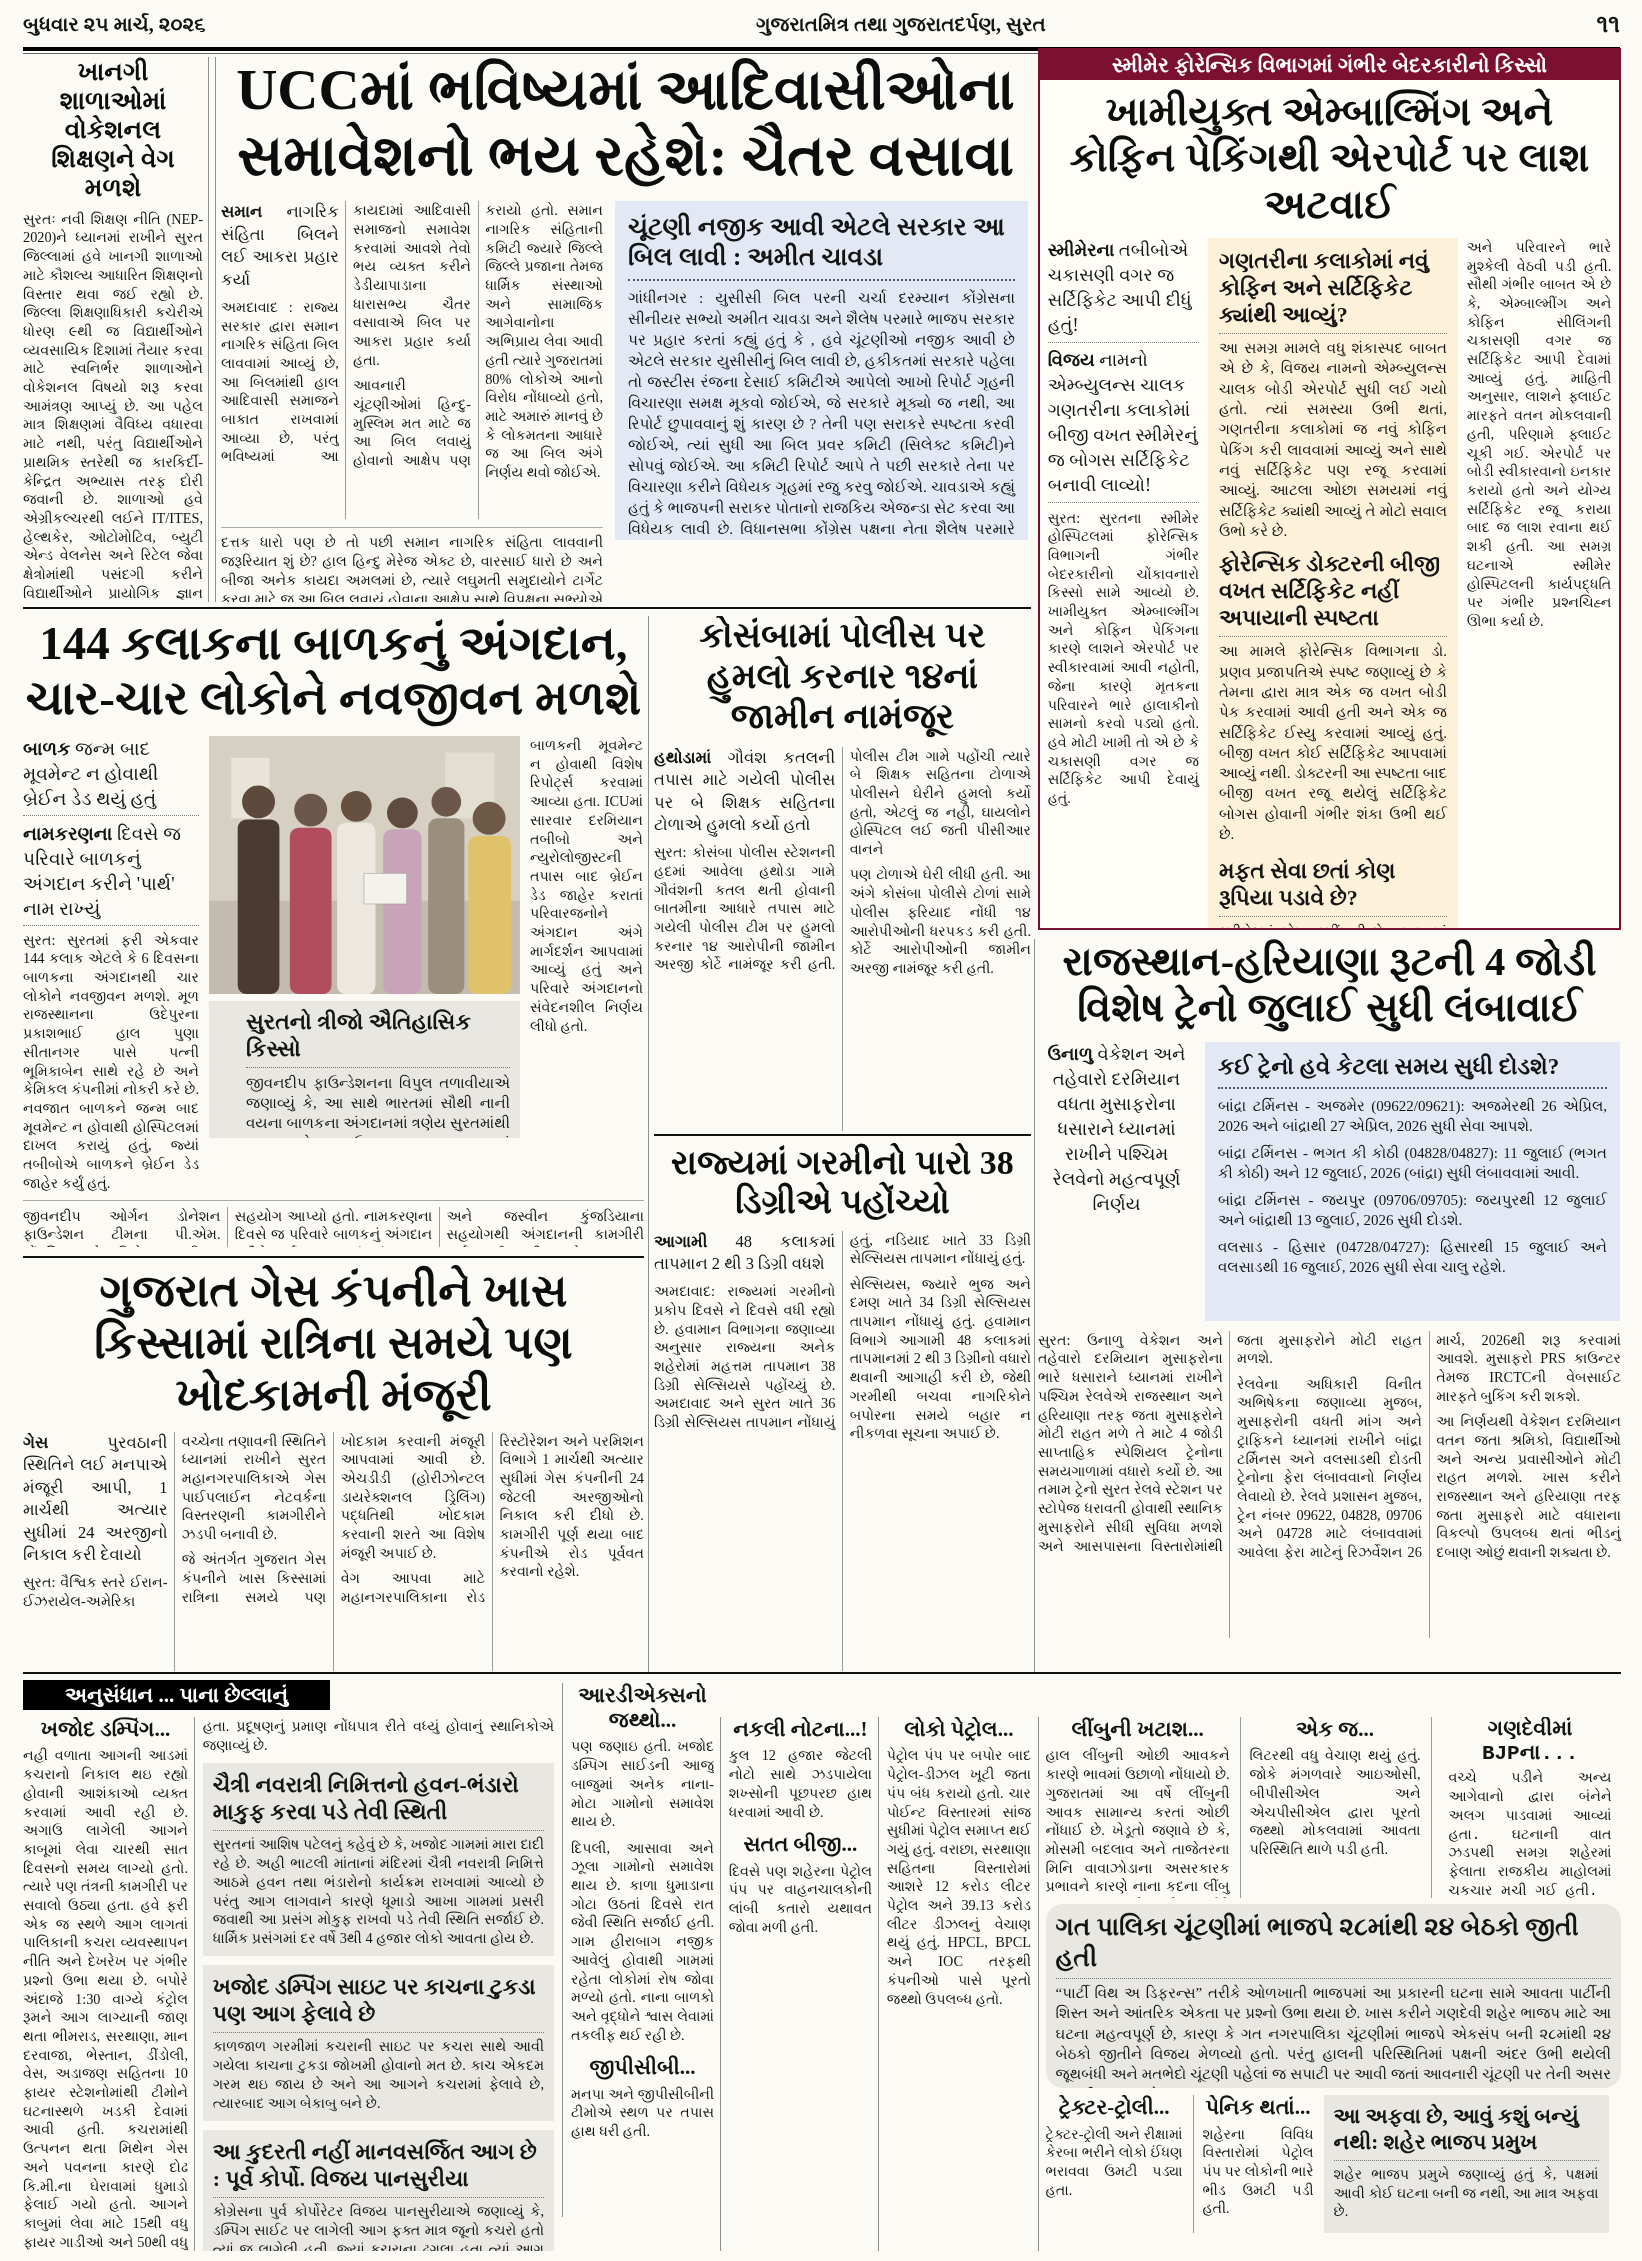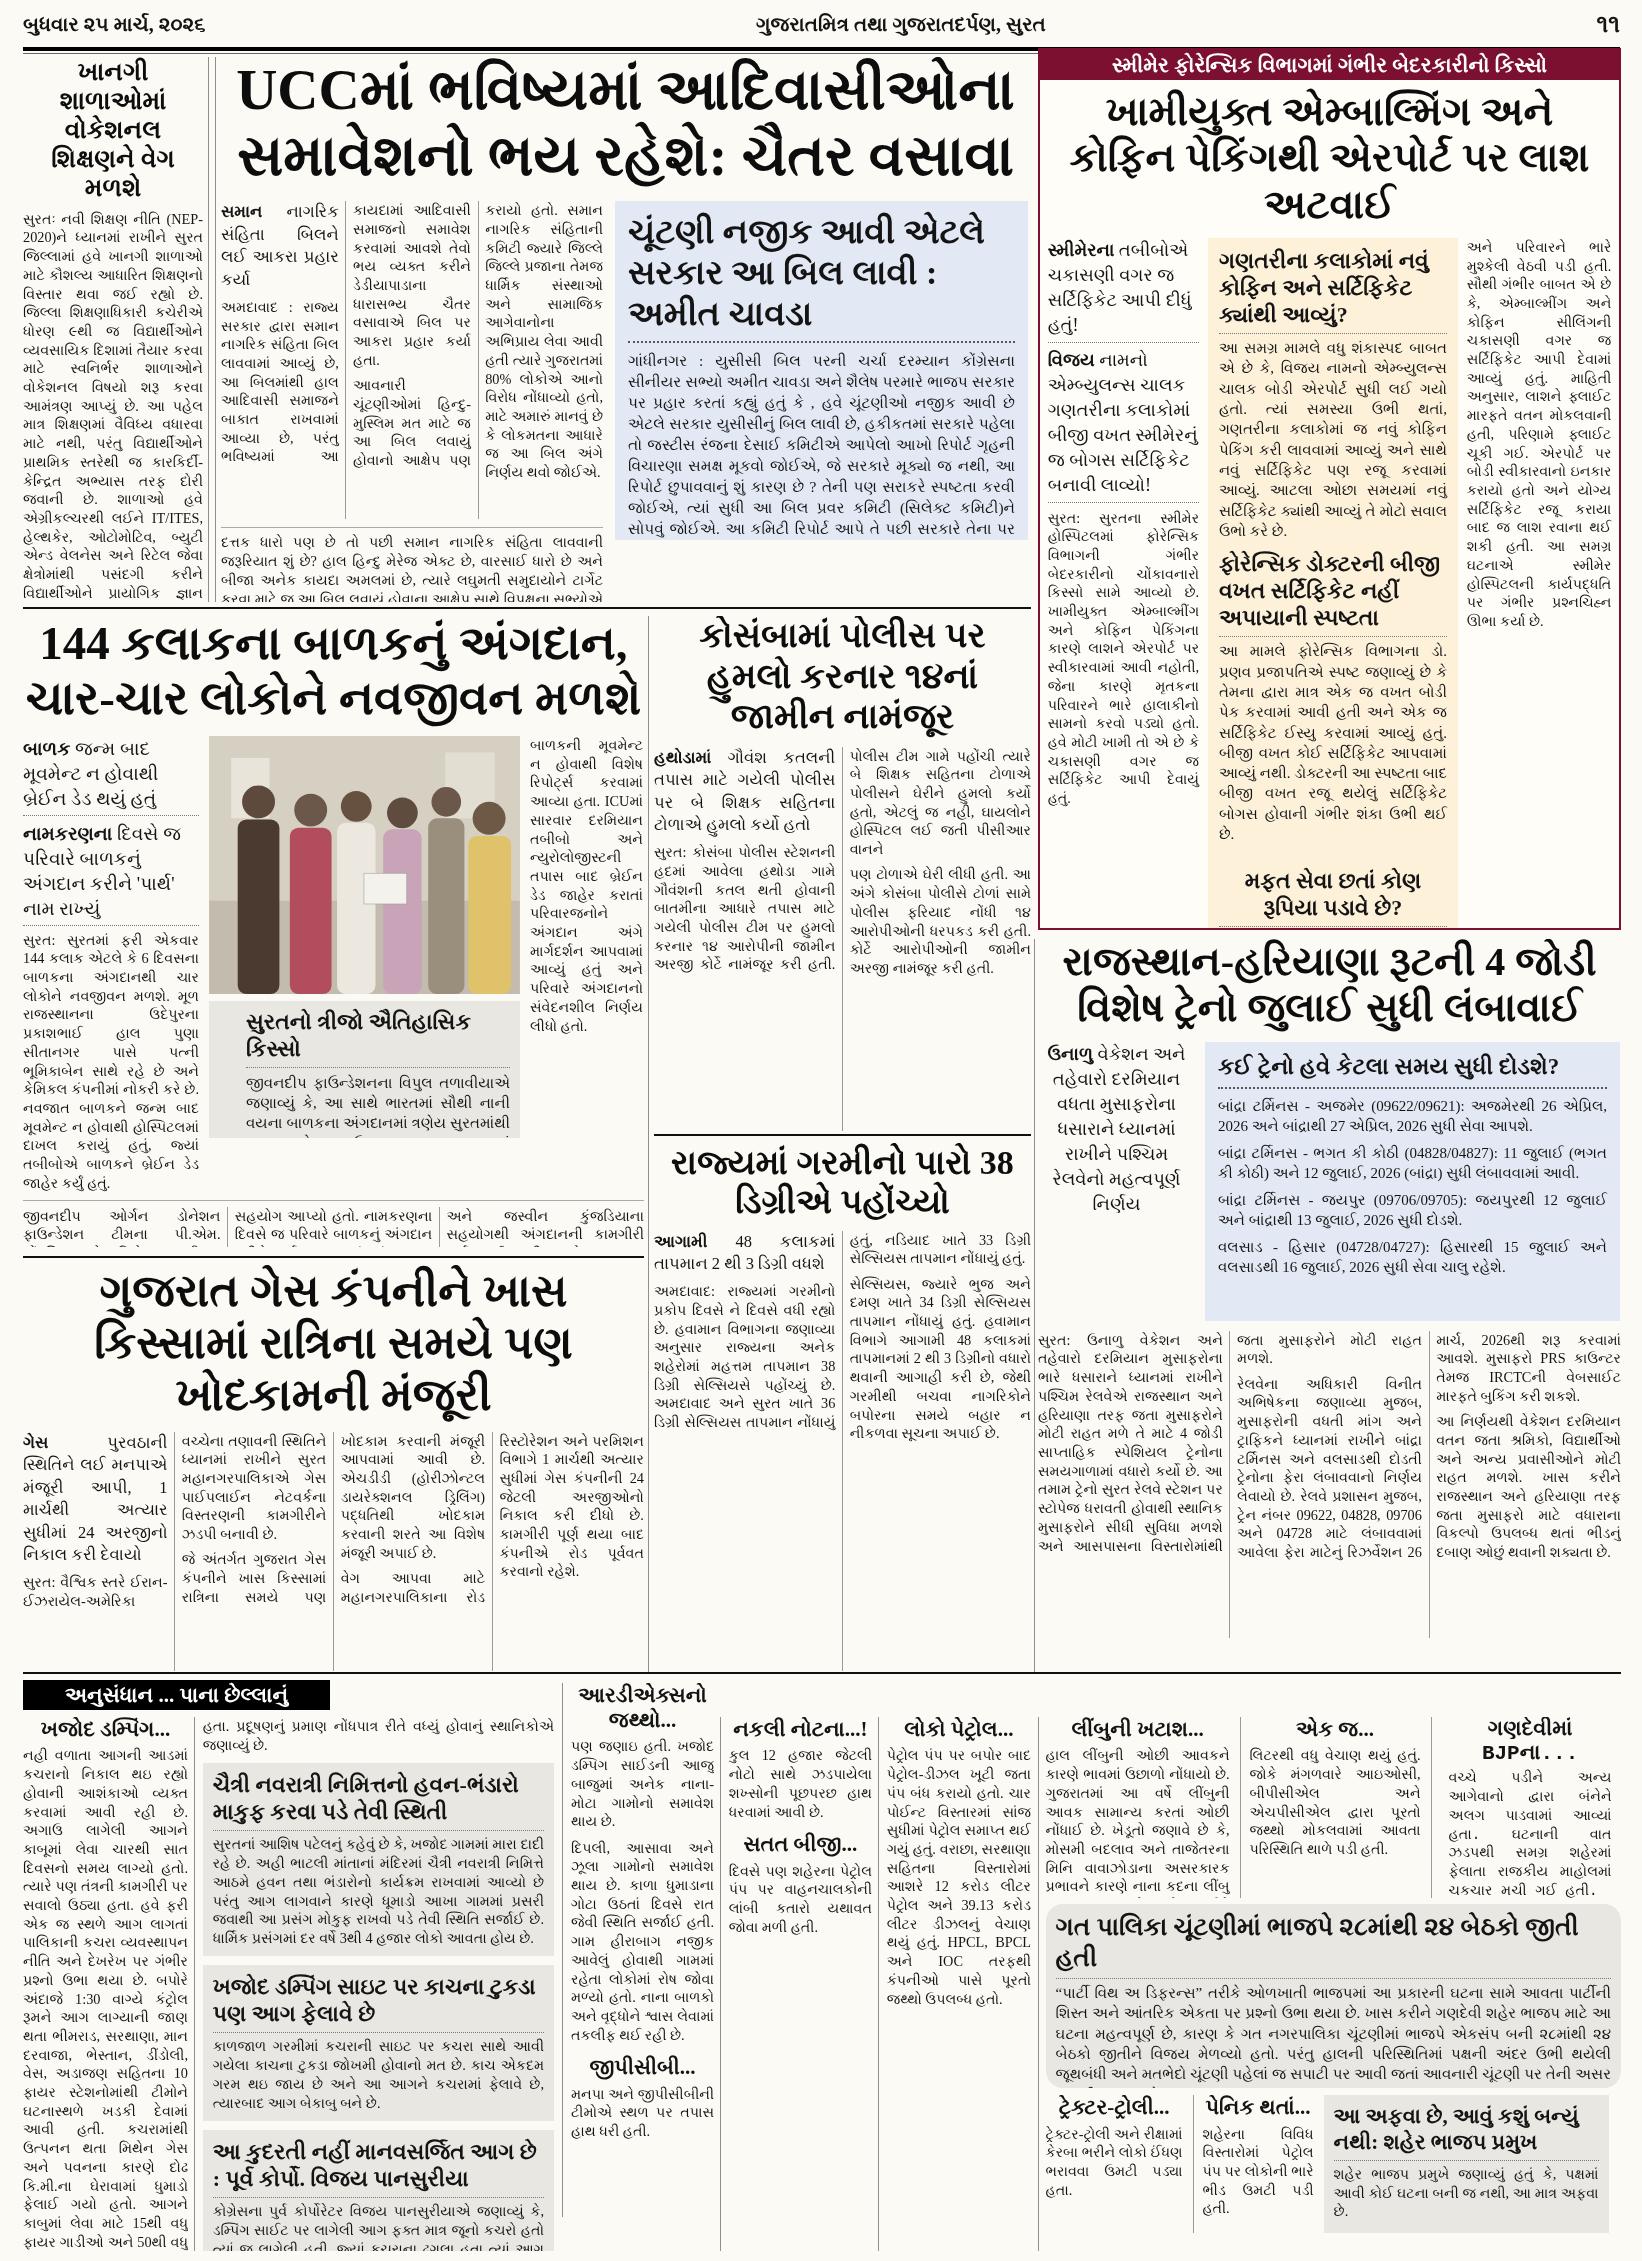--- a/index.html
+++ b/index.html
@@ -11,21 +11,21 @@
   .body{font-size:14.3px;line-height:18.7px;text-align:justify;}
   .body p{margin-bottom:6.6px;}
   .cols2{column-count:2;column-gap:14.3px;column-rule:0.5px solid #9a9a9a;}
   .cols3{column-count:3;column-gap:14.3px;column-rule:0.5px solid #9a9a9a;}
   .cols4{column-count:4;column-gap:14.3px;column-rule:0.5px solid #9a9a9a;}
   .kick{font-size:16.5px;line-height:22.5px;text-align:justify;margin-bottom:5.5px;}
   .lead{font-weight:bold;}
   .dotted{border-bottom:2.2px dotted #555;margin:6.6px 0;}
   .dotted-s{border-bottom:1.6px dotted #777;margin:4.4px 0;}
   .bluebox{background:#e3e9f4;padding:11px 13px;}
-  .bluebox .bt{font-weight:bold;font-size:34px;line-height:1.2;}
+  .bluebox .bt{font-weight:bold;font-size:25px;line-height:1.2;}
   .cream{background:#fdf1da;padding:10px 11px;}
   .cream .ct{font-weight:bold;font-size:22px;line-height:1.22;}
   .graybox{background:#e8e7e2;padding:8.8px 10px;margin-top:8.8px;}
   .graybox .gt{font-weight:bold;font-size:22px;line-height:1.22;}
   .ctitle{font-weight:bold;font-size:21px;text-align:center;margin-bottom:4.4px;}
   .vr{position:absolute;width:0.5px;background:#8f8f8f;}
   .hr{position:absolute;height:1.6px;background:#111;}
   .pull{font-size:18px;line-height:25px;text-align:left;}
   .masthead{position:absolute;left:23px;top:8.8px;right:23px;height:32px;display:flex;
             justify-content:space-between;align-items:center;font-weight:bold;font-size:20px;}
@@ -81,21 +81,21 @@
         <div class="dotted-s"></div>
         <div class="body" style="margin-top:5.5px;">સુરત: સુરતના સ્મીમેર હોસ્પિટલમાં ફોરેન્સિક વિભાગની ગંભીર બેદરકારીનો ચોંકાવનારો કિસ્સો સામે આવ્યો છે. ખામીયુક્ત એમ્બાલ્મીંગ અને કોફિન પેકિંગના કારણે લાશને એરપોર્ટ પર સ્વીકારવામાં આવી નહોતી, જેના કારણે મૃતકના પરિવારને ભારે હાલાકીનો સામનો કરવો પડ્યો હતો. હવે મોટી ખામી તો એ છે કે ચકાસણી વગર જ સર્ટિફિકેટ આપી દેવાયું હતું.</div>
       </div>
       <div class="cream" style="width:254px;height:714px;overflow:hidden;">
         <div class="ct">ગણતરીના કલાકોમાં નવું કોફિન અને સર્ટિફિકેટ ક્યાંથી આવ્યું?</div>
         <div class="dotted-s"></div>
         <div class="body" style="font-size:15px;line-height:20.3px;">આ સમગ્ર મામલે વધુ શંકાસ્પદ બાબત એ છે કે, વિજય નામનો એમ્બ્યુલન્સ ચાલક બોડી એરપોર્ટ સુધી લઈ ગયો હતો. ત્યાં સમસ્યા ઉભી થતાં, ગણતરીના કલાકોમાં જ નવું કોફિન પેકિંગ કરી લાવવામાં આવ્યું અને સાથે નવું સર્ટિફિકેટ પણ રજૂ કરવામાં આવ્યું. આટલા ઓછા સમયમાં નવું સર્ટિફિકેટ ક્યાંથી આવ્યું તે મોટો સવાલ ઉભો કરે છે.</div>
         <div class="ct" style="margin-top:10px;">ફોરેન્સિક ડોક્ટરની બીજી વખત સર્ટિફિકેટ નહીં અપાયાની સ્પષ્ટતા</div>
         <div class="dotted-s"></div>
         <div class="body" style="font-size:15px;line-height:20.3px;">આ મામલે ફોરેન્સિક વિભાગના ડો. પ્રણવ પ્રજાપતિએ સ્પષ્ટ જણાવ્યું છે કે તેમના દ્વારા માત્ર એક જ વખત બોડી પેક કરવામાં આવી હતી અને એક જ સર્ટિફિકેટ ઈસ્યુ કરવામાં આવ્યું હતું. બીજી વખત કોઈ સર્ટિફિકેટ આપવામાં આવ્યું નથી. ડોક્ટરની આ સ્પષ્ટતા બાદ બીજી વખત રજૂ થયેલું સર્ટિફિકેટ બોગસ હોવાની ગંભીર શંકા ઉભી થઈ છે.</div>
-        <div class="ct" style="margin-top:24px;text-align:center;">મફત સેવા છતાં કોણ રૂપિયા પડાવે છે?</div>
+        <div class="ct" style="margin-top:14px;">મફત સેવા છતાં કોણ રૂપિયા પડાવે છે?</div>
         <div class="dotted-s"></div>
         <div class="body" style="font-size:15px;line-height:20.3px;">સ્મીમેરમાં એમ્બાલ્મીંગની સેવા મફતમાં ઉપલબ્ધ હોવા છતાં, ફોરેન્સિક વિભાગના કેટલાક તબીબોની ઉદાસીનતાના કારણે બહારના તત્ત્વો હોસ્પિટલ કેમ્પસમાં પ્રવેશી દર્દીના સંબંધીઓ પાસેથી રૂપિયા ઉઘરાવી રહ્યા હોવાની પણ ચર્ચા છે. જેમાં વિજય નામનો શખ્સ ઉપદ્રવ મચાવી રહ્યો હોવા છતાં તંત્ર દ્વારા તેને કેમ મૌન સહમતિ આપવામાં આવી રહી છે તે પ્રશ્ન ઉઠી રહ્યો છે.</div>
       </div>
       <div style="width:147px;">
         <div class="body">અને પરિવારને ભારે મુશ્કેલી વેઠવી પડી હતી. સૌથી ગંભીર બાબત એ છે કે, એમ્બાલ્મીંગ અને કોફિન સીલિંગની ચકાસણી વગર જ સર્ટિફિકેટ આપી દેવામાં આવ્યું હતું. માહિતી અનુસાર, લાશને ફ્લાઈટ મારફતે વતન મોકલવાની હતી, પરિણામે ફ્લાઈટ ચૂકી ગઈ. એરપોર્ટ પર બોડી સ્વીકારવાનો ઇનકાર કરાયો હતો અને યોગ્ય સર્ટિફિકેટ રજૂ કરાયા બાદ જ લાશ રવાના થઈ શકી હતી. આ સમગ્ર ઘટનાએ સ્મીમેર હોસ્પિટલની કાર્યપદ્ધતિ પર ગંભીર પ્રશ્નચિહ્ન ઊભા કર્યા છે.</div>
       </div>
     </div>
   </div>
 
   <div class="hr" style="left:23px;top:607px;width:1008px;"></div>

